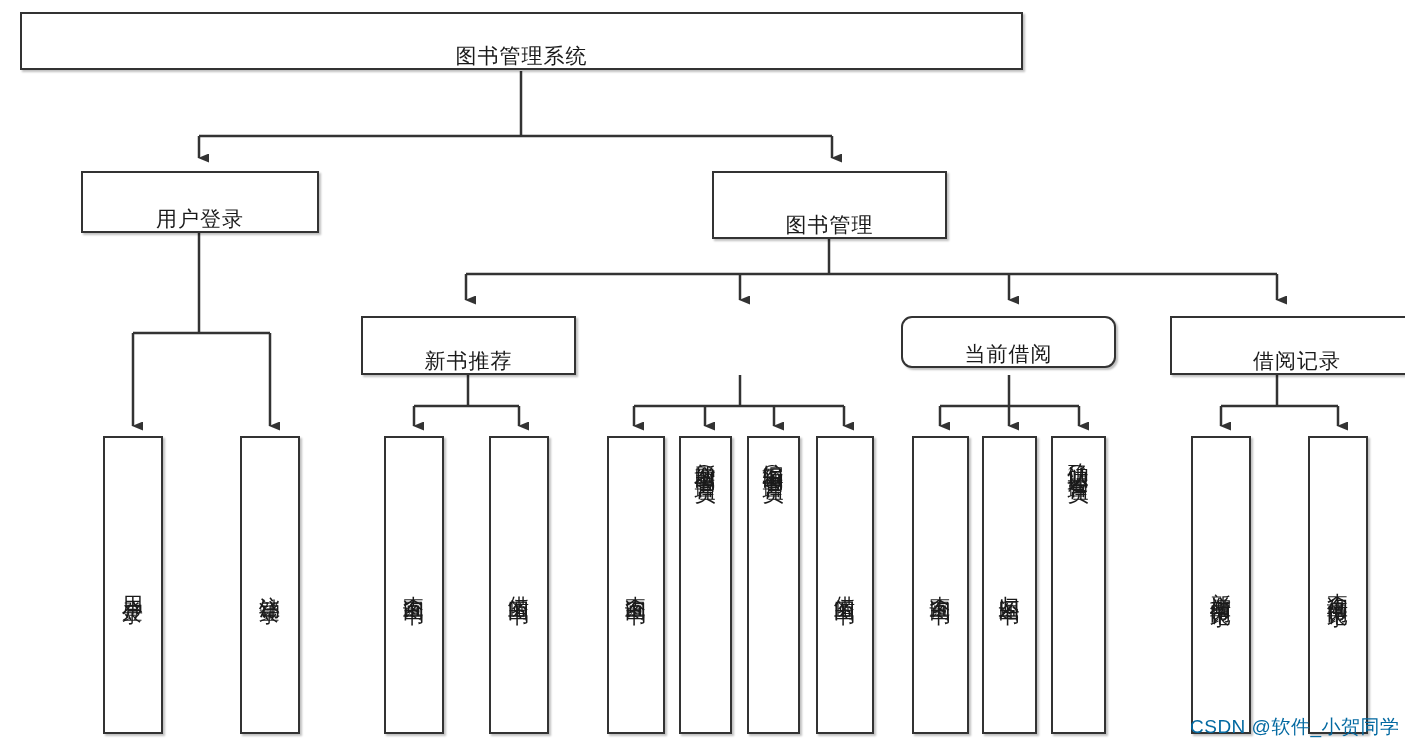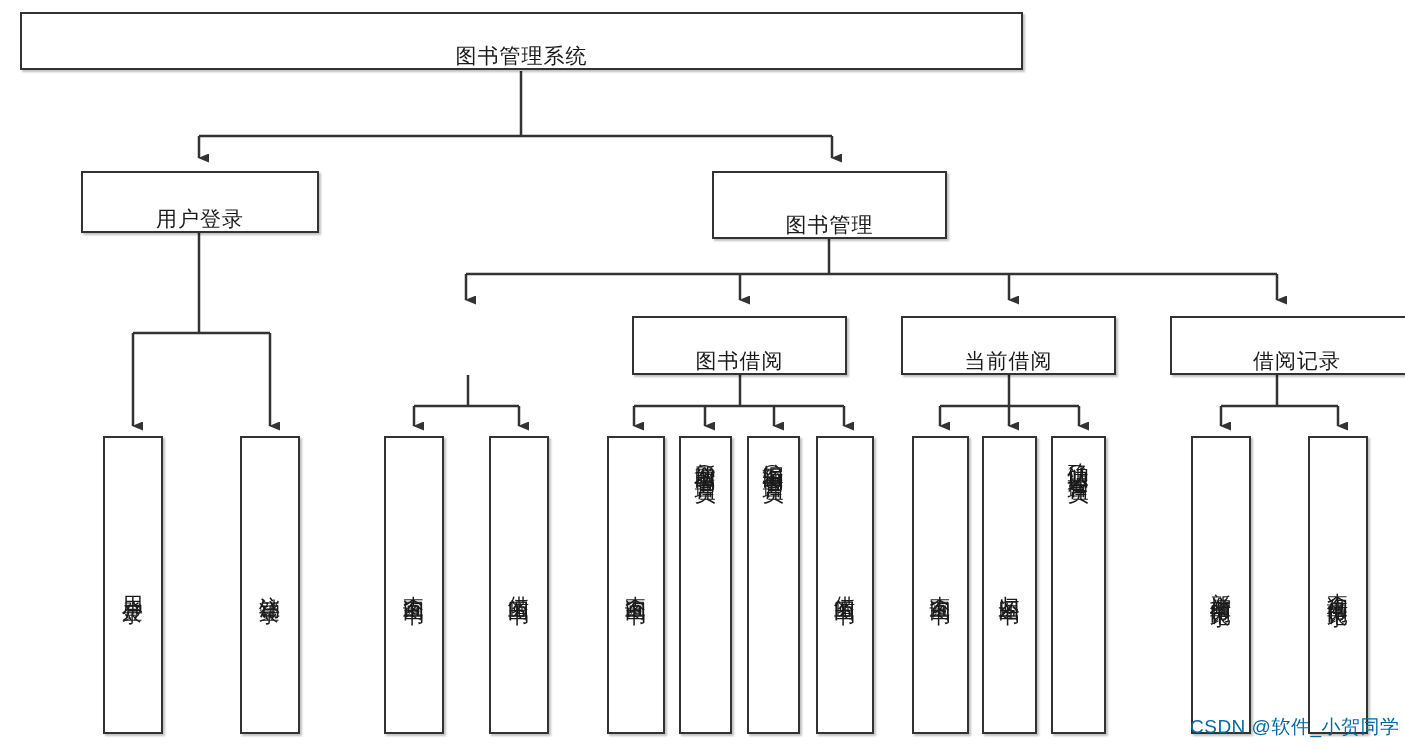--- a/index.html
+++ b/index.html
@@ -114,26 +114,26 @@
   </div>
 
   <div class="node" style="left:81px;top:171px;width:238px;height:62px;">
     <span class="label">用户登录</span>
   </div>
 
   <div class="node" style="left:712px;top:171px;width:235px;height:68px;">
     <span class="label">图书管理</span>
   </div>
 
-
-  <div class="node" style="left:632px;top:316px;width:215px;height:59px;">
-    <span class="label">图书借阅</span>
+  <div class="node" style="left:361px;top:316px;width:215px;height:59px;">
+    <span class="label">新书推荐</span>
   </div>
 
-  <div class="node" style="left:901px;top:316px;width:215px;height:59px;">
+
+  <div class="node" style="left:901px;top:316px;width:215px;height:52px;border-radius:11px;">
     <span class="label">当前借阅</span>
   </div>
 
   <div class="node" style="left:1170px;top:316px;width:254px;height:59px;">
     <span class="label">借阅记录</span>
   </div>
 
   <div class="node leaf centered" style="left:103px;top:436px;width:60px;height:298px;">
     <span class="label">用户登录</span>
   </div>

